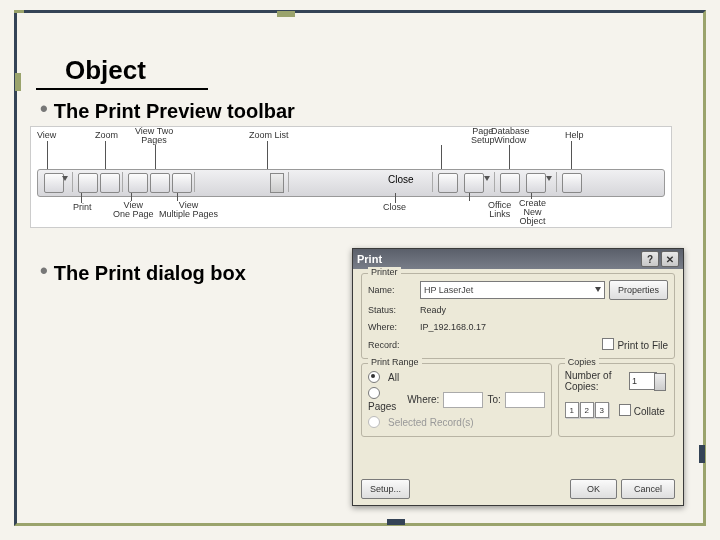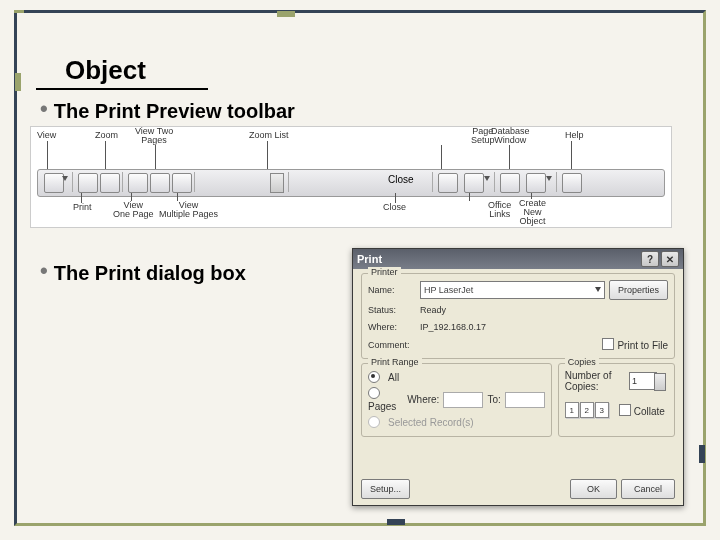--- a/index.html
+++ b/index.html
@@ -258,21 +258,21 @@
       </div>
       <div class="row">
         <span class="lbl">Status:</span>
         <span class="val">Ready</span>
       </div>
       <div class="row">
         <span class="lbl">Where:</span>
         <span class="val">IP_192.168.0.17</span>
       </div>
       <div class="row" style="justify-content:space-between;">
-        <span><span class="lbl">Comment:</span></span>
+        <span><span class="lbl">Record:</span></span>
         <span><span class="check"></span><span>Print to File</span></span>
       </div>
     </div>
     <div style="display:flex; gap:6px;">
       <div class="group" style="flex:1.2;">
         <div class="group-label">Print Range</div>
         <div class="row">
             <span class="radio selected"></span>
             <span>All</span>
           </div>

